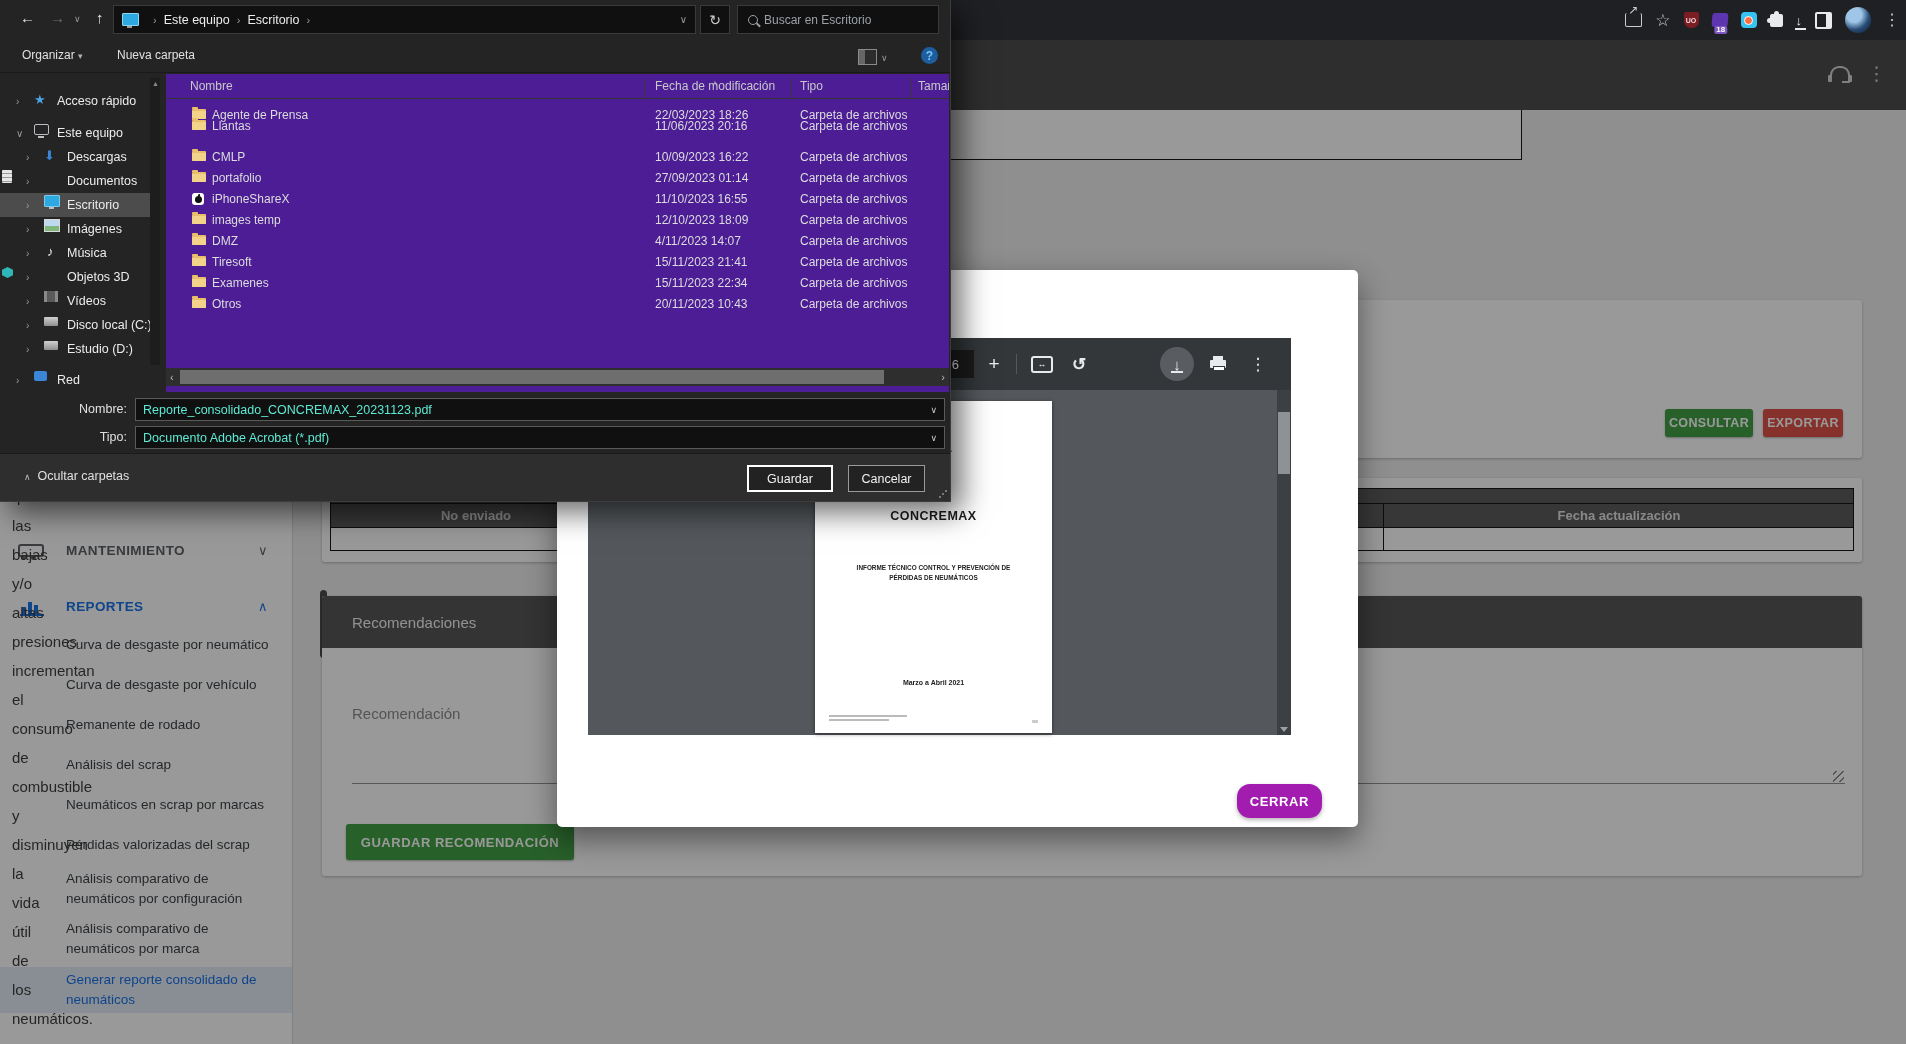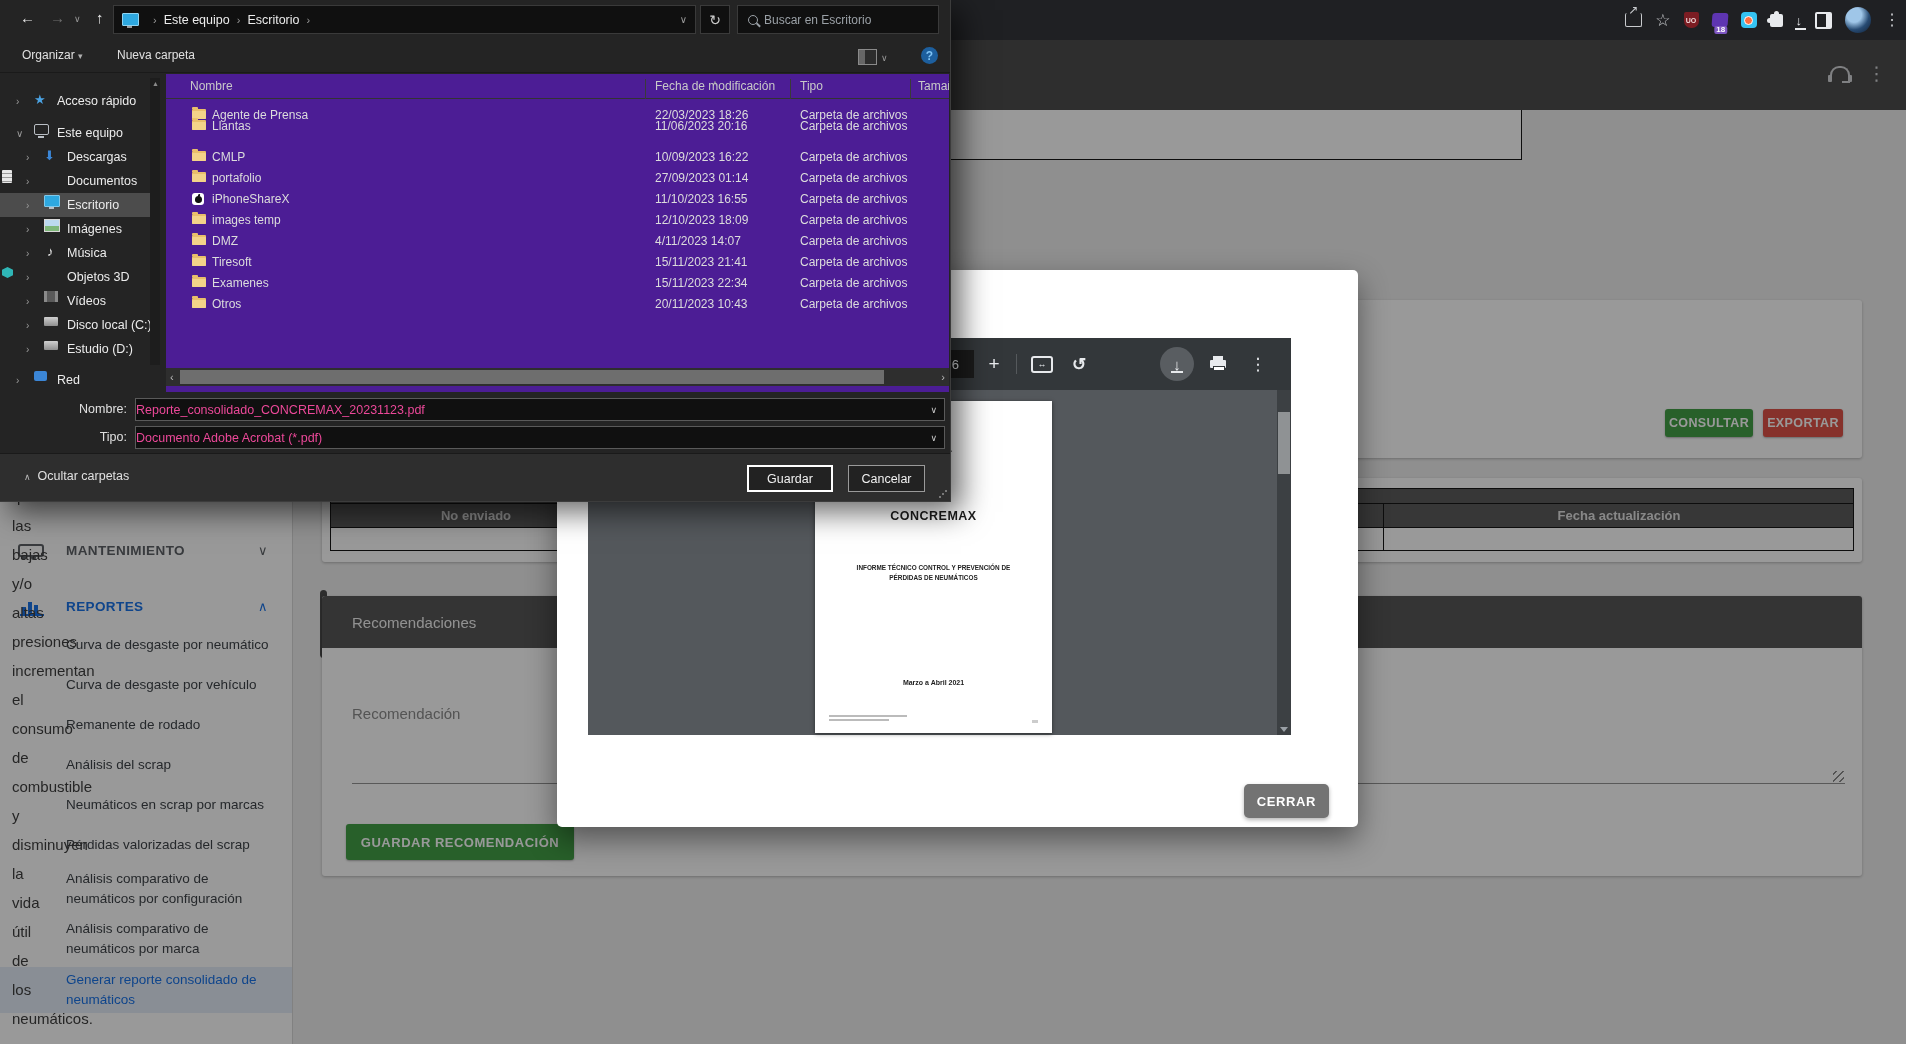--- a/index.html
+++ b/index.html
@@ -115,21 +115,21 @@
   .doc-logo .l2{font-size:13px;font-weight:bold;letter-spacing:1px}
   .doc-company{position:absolute;left:0;width:100%;top:108px;text-align:center;font-size:12.5px;font-weight:bold;letter-spacing:.5px;color:#1c1c1c}
   .doc-title{position:absolute;left:10%;width:80%;top:162px;text-align:center;font-size:6.4px;font-weight:bold;color:#222;white-space:pre-line;line-height:1.5}
   .doc-period{position:absolute;left:0;width:100%;top:278px;text-align:center;font-size:7px;font-weight:bold;color:#1c1c1c}
   .doc-foot{position:absolute;left:14px;bottom:10px;width:80px}
   .doc-foot i{display:block;height:2px;background:#bbb;margin-bottom:2px}
   .doc-pagenum{position:absolute;right:14px;bottom:10px;width:6px;height:3px;background:#ccc}
   .pdf-scroll{position:absolute;right:0;top:0;width:14px;height:345px;background:#3c4043}
   .pdf-thumb{position:absolute;left:1px;top:22px;width:12px;height:62px;background:#8f9294}
   .pdf-sdown{position:absolute;left:3px;bottom:3px;width:0;height:0;border-left:4px solid transparent;border-right:4px solid transparent;border-top:5px solid #9aa0a6}
-  .btn-close{position:absolute;right:29px;bottom:9px;height:34px;padding:0 13px;background:#737373;border-radius:5px;color:#fff;font-size:13px;font-weight:bold;letter-spacing:.6px;display:flex;align-items:center;box-shadow:0 2px 4px rgba(0,0,0,.3);cursor:pointer}
+  .btn-close{position:absolute;right:36px;bottom:9px;height:34px;padding:0 13px;background:#a21caf;border-radius:13px;color:#fff;font-size:13px;font-weight:bold;letter-spacing:.6px;display:flex;align-items:center;box-shadow:0 2px 4px rgba(0,0,0,.3);cursor:pointer}
   
   .dlg{position:absolute;left:0;top:0;width:951px;height:502px;background:#242424;z-index:100;
        border:1px solid #3c3c3c;border-top:none;border-left:none;box-sizing:border-box;
        box-shadow:10px 10px 28px rgba(0,0,0,.6);color:#e4e4e4;font-size:12px;}
   .addr{position:absolute;left:0;top:0;width:100%;height:40px}
   .nav-gl{position:absolute;top:9px;font-size:15px;color:#eaeaea;cursor:pointer}
   .gl-back{left:20px}.gl-fwd{left:50px;color:#6f6f6f}.gl-fchev{left:74px;font-size:9px;top:14px;color:#9a9a9a}.gl-up{left:96px}
   .crumbbox{position:absolute;left:113px;top:5px;width:583px;height:29px;background:#101010;border:1px solid #3a3a3a;display:flex;align-items:center;box-sizing:border-box}
   .ic-desk-sm{width:15px;height:11px;background:#2ea8e0;border:1px solid #8fd4f2;border-radius:1px;margin:0 7px 0 8px;position:relative}
   .ic-desk-sm::after{content:"";position:absolute;left:4px;bottom:-3px;width:5px;height:2px;background:#9a9a9a}
@@ -189,21 +189,21 @@
   .ic-apple{position:absolute;width:12px;height:12px;background:#fff;border-radius:3px;top:1px}
   .ic-apple::before{content:"";position:absolute;left:2.5px;top:3px;width:7px;height:7px;background:#111;border-radius:50% 50% 45% 45%}
   .ic-apple::after{content:"";position:absolute;left:6px;top:0.5px;width:2px;height:3px;background:#111;border-radius:1px;transform:rotate(20deg)}
   .hscroll{position:absolute;left:166px;right:1px;top:368px;height:18px;background:#2e2e2e}
   .hs-ar{position:absolute;top:3px;color:#bbb;font-size:11px}
   .hs-thumb{position:absolute;left:14px;top:2px;width:704px;height:14px;background:#6e6e6e}
   
   .fieldrow{position:absolute;left:0;width:100%;height:24px}
   .fieldrow .flab{position:absolute;right:823px;top:4px;color:#e0e0e0;font-size:12.5px}
   .combob{position:absolute;left:135px;top:0;width:810px;height:23px;background:#101010;border:1px solid #5a5a5a;box-sizing:border-box;display:flex;align-items:center;cursor:pointer}
-  .combob .cval{font-size:12.5px;color:#ec4899;white-space:nowrap}
+  .combob .cval{margin-left:7px;font-size:12.5px;color:#5eead4;white-space:nowrap}
   .combob .cchev{margin-left:auto;margin-right:7px;color:#cfcfcf;font-size:9px}
   .dlg-bottom{position:absolute;left:0;bottom:0;width:100%;height:47px;background:#2e2e2e;border-top:1px solid #1a1a1a}
   .hidefold{position:absolute;left:24px;top:15px;color:#e0e0e0;font-size:12.5px;cursor:pointer}
   .hidefold .up{font-size:9px;color:#b8b8b8;margin-right:7px}
   .dbtn{position:absolute;top:11px;height:27px;display:flex;align-items:center;justify-content:center;background:#222;color:#f0f0f0;font-size:12.5px;cursor:pointer;box-sizing:border-box}
   .dbtn-save{left:747px;width:86px;border:2px solid #fff}
   .dbtn-cancel{left:848px;width:77px;border:1px solid #9a9a9a}
   .grip{position:absolute;right:3px;bottom:3px;width:8px;height:8px;background:radial-gradient(circle at 1px 7px,#777 1px,transparent 1.2px),radial-gradient(circle at 4px 4px,#777 1px,transparent 1.2px),radial-gradient(circle at 7px 1px,#777 1px,transparent 1.2px)}
 </style>
 </head>

